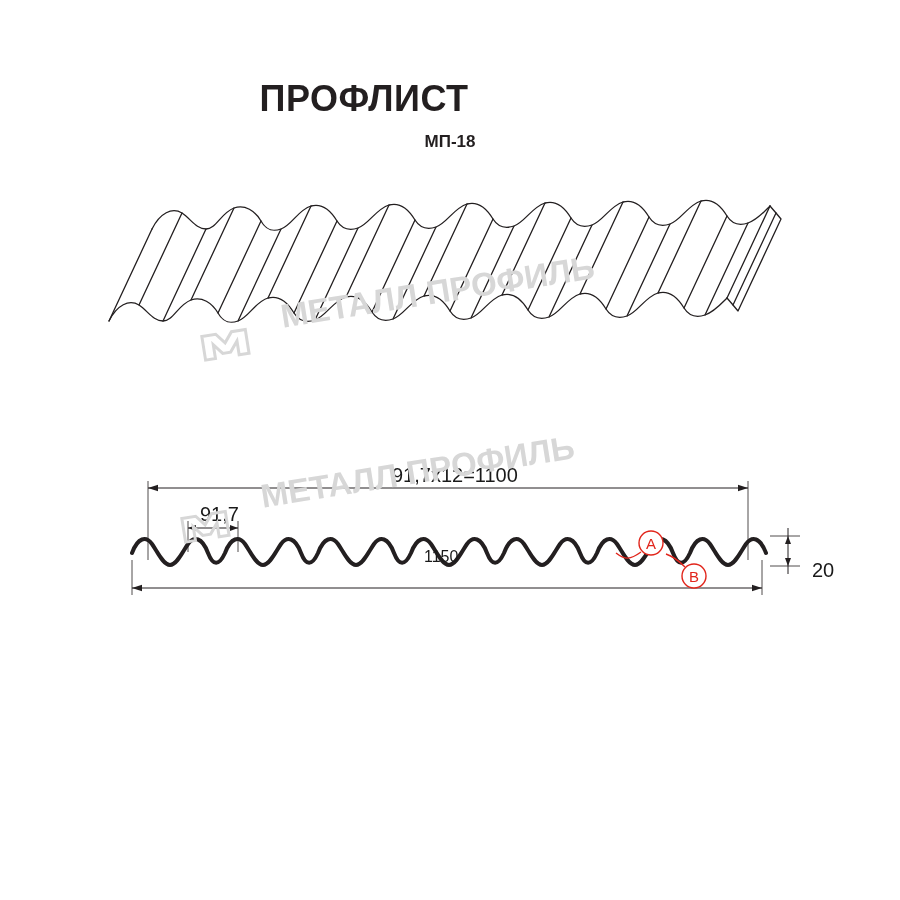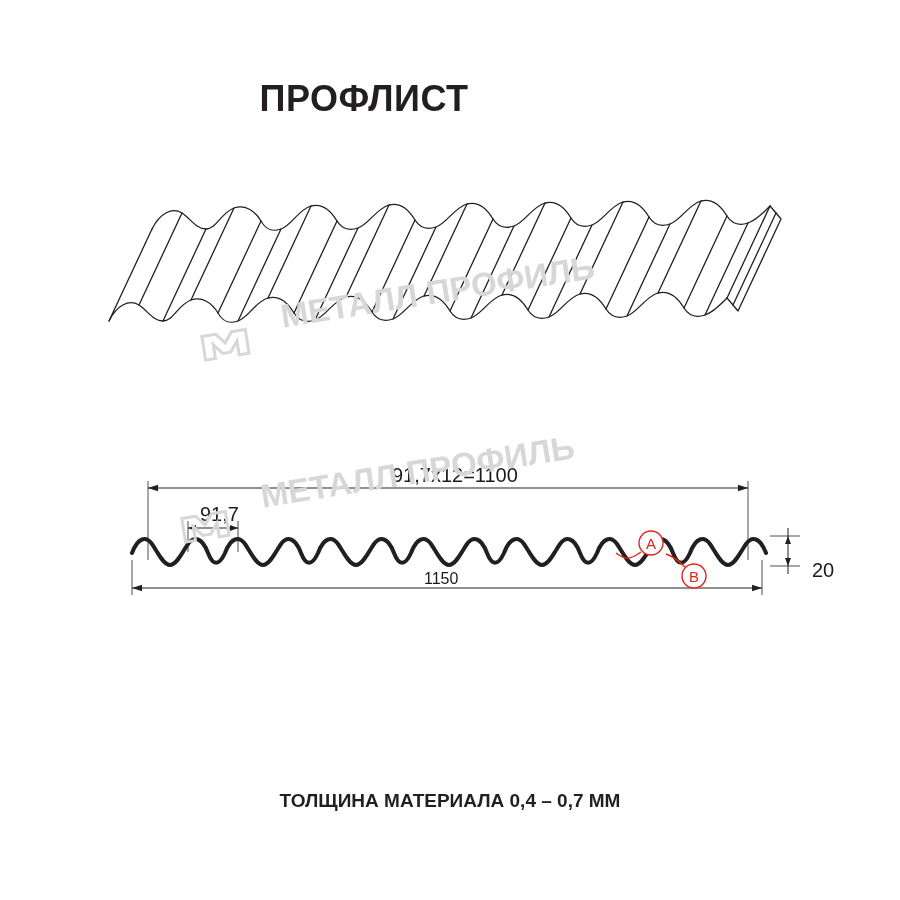--- a/index.html
+++ b/index.html
@@ -94,20 +94,21 @@
     font-weight: normal;
     white-space: nowrap;
   }
 </style>
 </head>
 <body>
 
 <div class="page">
 
   <div class="title">ПРОФЛИСТ</div>
+  <div class="subtitle">МП-18</div>
 
   <svg class="svg-layer" width="900" height="900" viewBox="0 0 900 900">
     <g fill="none" stroke="#231f20" stroke-width="1.2" stroke-linejoin="round" stroke-linecap="round">
 
       <path d="M118,320
                C128,300 140,292 152,292
                C166,292 172,302 182,302
                C194,302 200,292 212,292" transform="translate(0,0)" stroke="none"></path>
     </g>
 
@@ -266,35 +267,34 @@
     </g>
 
     <g>
       <circle cx="694" cy="576" r="12" fill="#ffffff" stroke="#e1251b" stroke-width="1.4"></circle>
       <path d="M685,567 C678,560 672,556 666,554" stroke="#e1251b" stroke-width="1.4" fill="none"></path>
     </g>
   </svg>
 
   <div class="dim-text" style="top:464px; left:392px;">91,7х12=1100</div>
   <div class="dim-text" style="top:503px; left:200px;">91,7</div>
-  <div class="dim-text" style="top:570px; left:424px; font-size:16px;">1150</div>
+  <div class="dim-text" style="top:548px; left:424px; font-size:16px;">1150</div>
   <div class="dim-text" style="top:559px; left:812px;">20</div>
 
   <div class="callout-letter" style="top:535px; left:646px;">A</div>
   <div class="callout-letter" style="top:568px; left:689px;">B</div>
 
   <svg class="wm-logo" style="top:318px; left:196px;" width="70" height="60" viewBox="0 0 70 60">
     <g transform="rotate(-9 35 30)" fill="none" stroke="#d7d7d7" stroke-width="3">
       <path d="M8,38 L8,14 L22,14 L30,24 L38,14 L52,14 L52,38 L42,38 L42,24 L34,34 L26,34 L18,24 L18,38 Z"></path>
     </g>
   </svg>
   <div class="wm wm1">МЕТАЛЛ ПРОФИЛЬ</div>
 
   <svg class="wm-logo" style="top:500px; left:176px;" width="70" height="60" viewBox="0 0 70 60">
     <g transform="rotate(-9 35 30)" fill="none" stroke="#d7d7d7" stroke-width="3">
       <path d="M8,38 L8,14 L22,14 L30,24 L38,14 L52,14 L52,38 L42,38 L42,24 L34,34 L26,34 L18,24 L18,38 Z"></path>
     </g>
   </svg>
   <div class="wm wm2">МЕТАЛЛ ПРОФИЛЬ</div>
 
-  <div class="footer-note">ТОЛЩИНА МАТЕРИАЛА 0,4 – 0,7 ММ</div>
 
 </div>
 
 </body></html>

